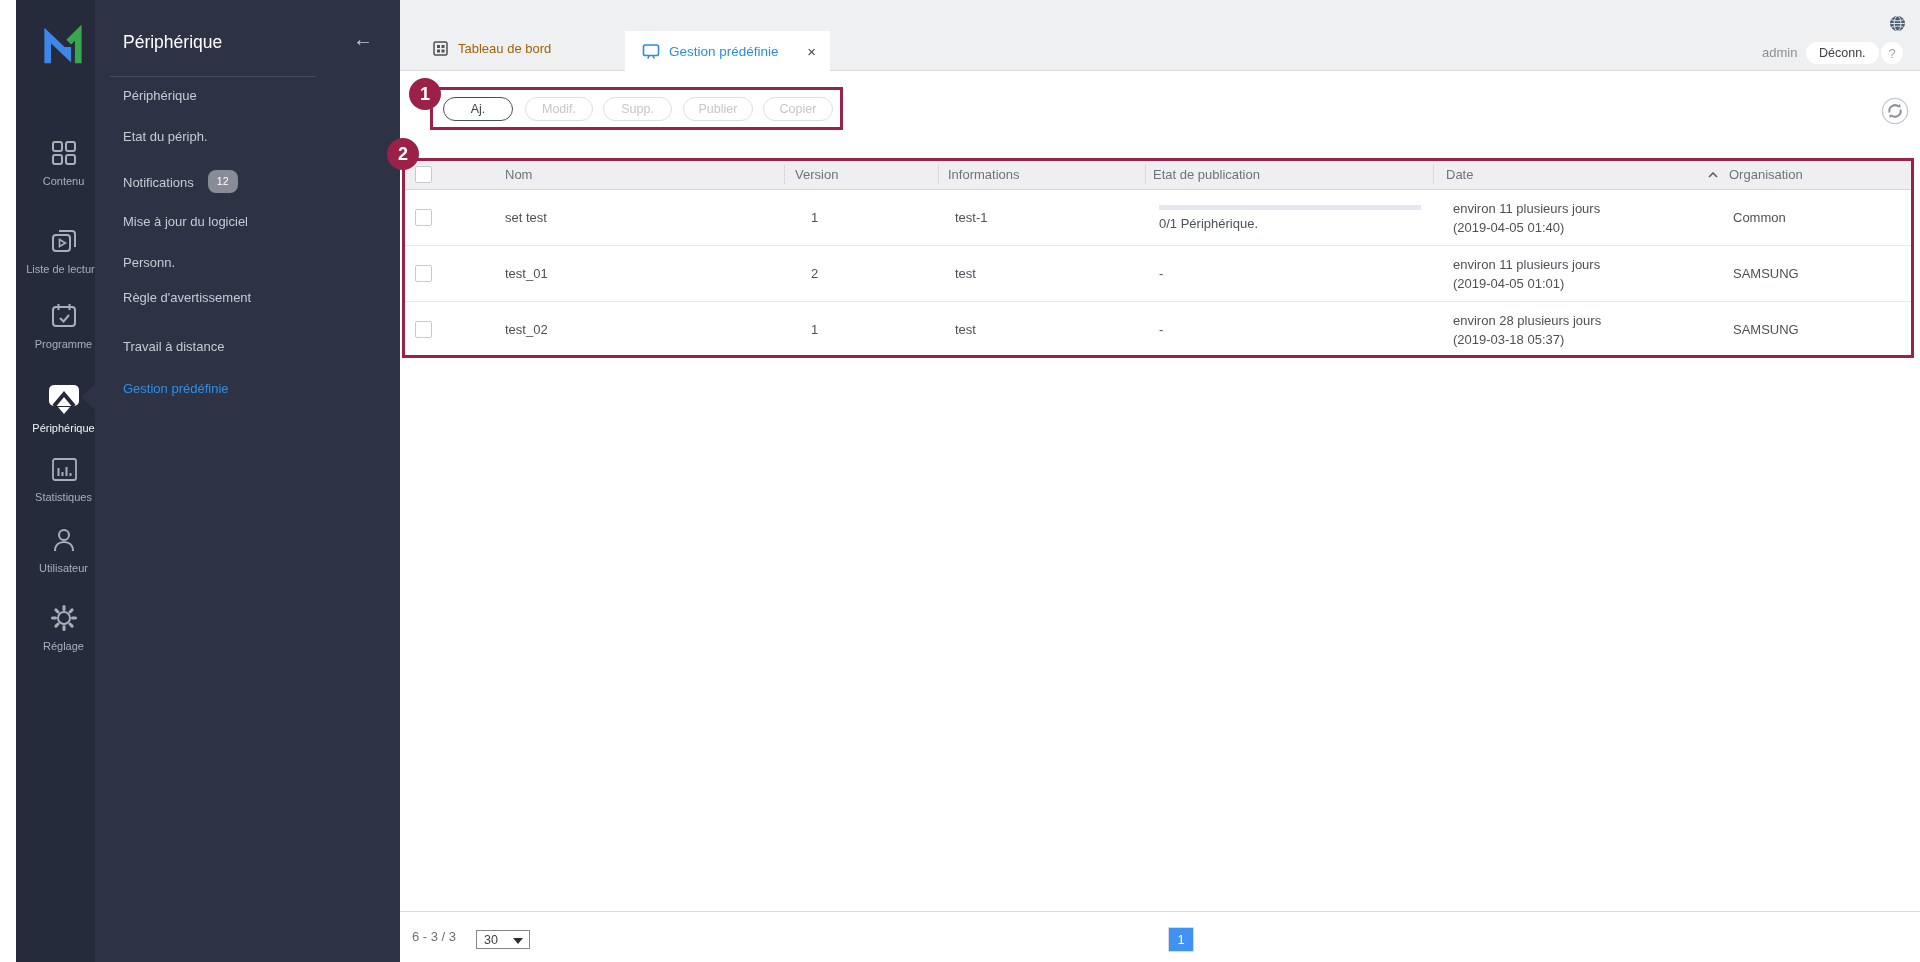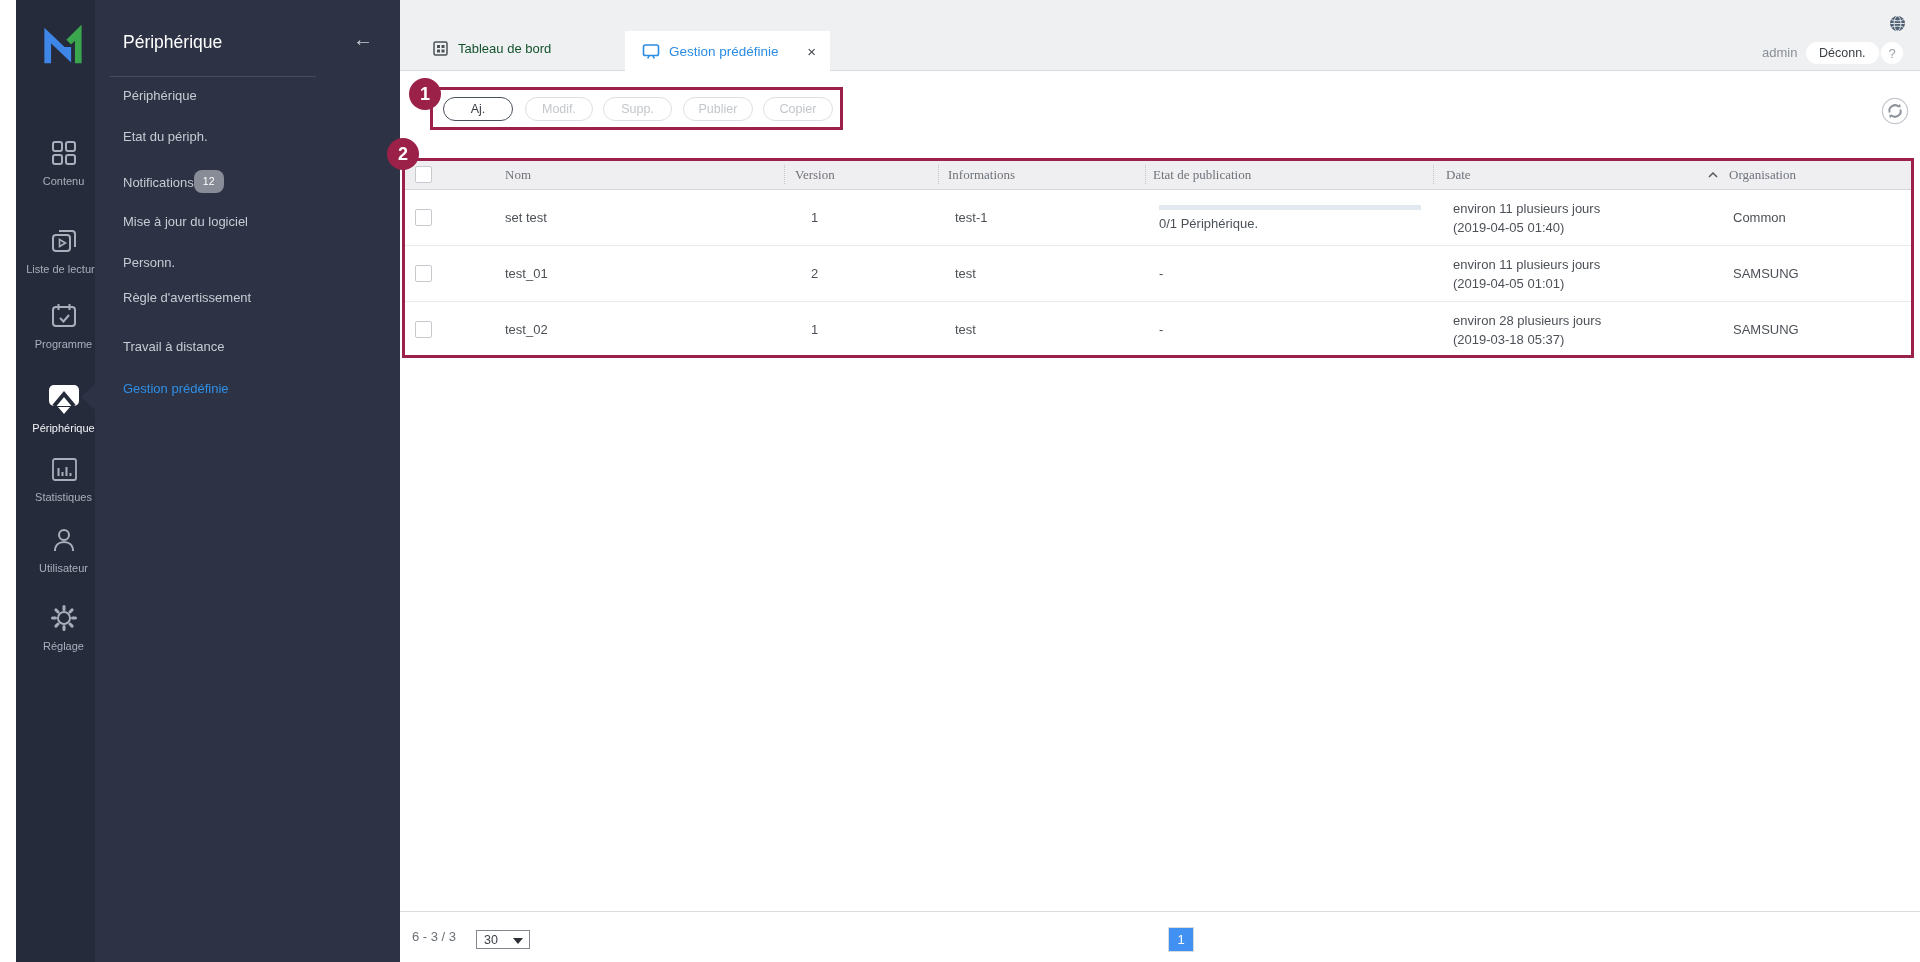--- a/index.html
+++ b/index.html
@@ -16,27 +16,27 @@
   .notch{position:absolute;left:81px;top:384px;width:0;height:0;
          border-right:14px solid #2d3345;border-top:13px solid transparent;border-bottom:13px solid transparent;}
 
   
   .subbar{position:absolute;left:95px;top:0;width:305px;height:962px;background:#2d3345;}
   .sub-title{position:absolute;left:28px;top:32px;font-size:17.5px;color:#ffffff;}
   .back-btn{position:absolute;left:258px;top:28px;font-size:20px;color:#c9cdd4;cursor:pointer;line-height:22px;}
   .sub-divider{position:absolute;left:15px;top:76px;width:206px;height:1px;background:#454c5d;}
   .menu-item{position:absolute;left:28px;height:20px;line-height:20px;font-size:13px;color:#c7cbd3;cursor:pointer;white-space:nowrap;}
   .menu-item.active{color:#2f8fe8;}
-  .badge{display:inline-block;margin-left:0;padding:1px 9px 2px;background:#878c96;border-radius:8px;
+  .badge{display:inline-block;margin-left:14px;padding:1px 9px 2px;background:#878c96;border-radius:8px;
          font-size:10.5px;color:#fff;vertical-align:2px;}
 
   
   .topbar{position:absolute;left:400px;top:0;width:1520px;height:70px;background:#eef0f2;border-bottom:1px solid #d8dbe0;box-sizing:content-box;}
   .tab-inactive{position:absolute;left:33px;top:41px;display:flex;align-items:center;gap:10px;
-                font-size:13px;color:#14532d;cursor:pointer;}
+                font-size:13px;color:#a16207;cursor:pointer;}
   .tab-active{position:absolute;left:225px;top:31px;width:205px;height:40px;background:#ffffff;
               display:flex;align-items:center;gap:9px;padding-left:17px;box-sizing:border-box;cursor:pointer;}
   .tab-active .tab-label{font-size:13.5px;color:#2a8ce4;}
   .tab-close{margin-left:auto;margin-right:14px;font-size:15px;color:#43484f;cursor:pointer;line-height:15px;}
   .globe-btn{position:absolute;left:1489px;top:15px;cursor:pointer;}
   .admin-label{position:absolute;left:1362px;top:45px;font-size:13px;color:#8b9097;}
   .logout-btn{position:absolute;left:1406px;top:42px;height:22px;padding:0 13px;background:#fff;border-radius:11px;
               display:flex;align-items:center;font-size:12.5px;color:#3c4148;cursor:pointer;}
   .help-btn{position:absolute;left:1481px;top:42px;width:22px;height:22px;border-radius:50%;background:#fff;
             display:flex;align-items:center;justify-content:center;font-size:13px;color:#9aa0a8;cursor:pointer;}
@@ -44,21 +44,21 @@
   
   .tb-btn{position:absolute;top:97px;height:24px;border-radius:12px;background:#fff;box-sizing:border-box;
           display:flex;align-items:center;justify-content:center;font-size:12.5px;cursor:pointer;}
   .tb-btn.enabled{border:1px solid #4a505c;color:#3c4148;}
   .tb-btn.disabled{border:1px solid #dcdfe3;color:#c3c7cc;}
   .refresh-btn{position:absolute;left:1881px;top:97px;cursor:pointer;}
 
   
   .tbl{position:absolute;left:402px;top:160px;width:1512px;border-collapse:collapse;table-layout:fixed;font-size:13px;}
   .tbl th{height:27px;background:#efeff1;color:#6e737a;font-weight:normal;text-align:left;
-          border-bottom:1px solid #d5d8db;position:relative;cursor:pointer;font-family:Liberation Serif, serif;}
+          border-bottom:1px solid #d5d8db;position:relative;cursor:pointer;}
   .tbl td{height:53px;border-bottom:1px solid #e8eaec;color:#4c5157;vertical-align:middle;}
   th.sep::before{content:"";position:absolute;left:0;top:5px;bottom:5px;width:0;border-left:1px dotted #c3c7cd;}
   .c0{text-align:center;}
   .c1{padding-left:60px;}
   th.c2{padding-left:11px;} td.c2{padding-left:27px;}
   th.c3{padding-left:10px;} td.c3{padding-left:17px;}
   th.c4{padding-left:8px;}  td.c4{padding-left:14px;}
   th.c5{padding-left:13px;} td.c5{padding-left:20px;}
   th.c6{padding-left:8px;}  td.c6{padding-left:33px;}
   .cb{width:15px;height:15px;background:#fff;border:1px solid #c6cacf;border-radius:2px;margin:0 auto;cursor:pointer;}

